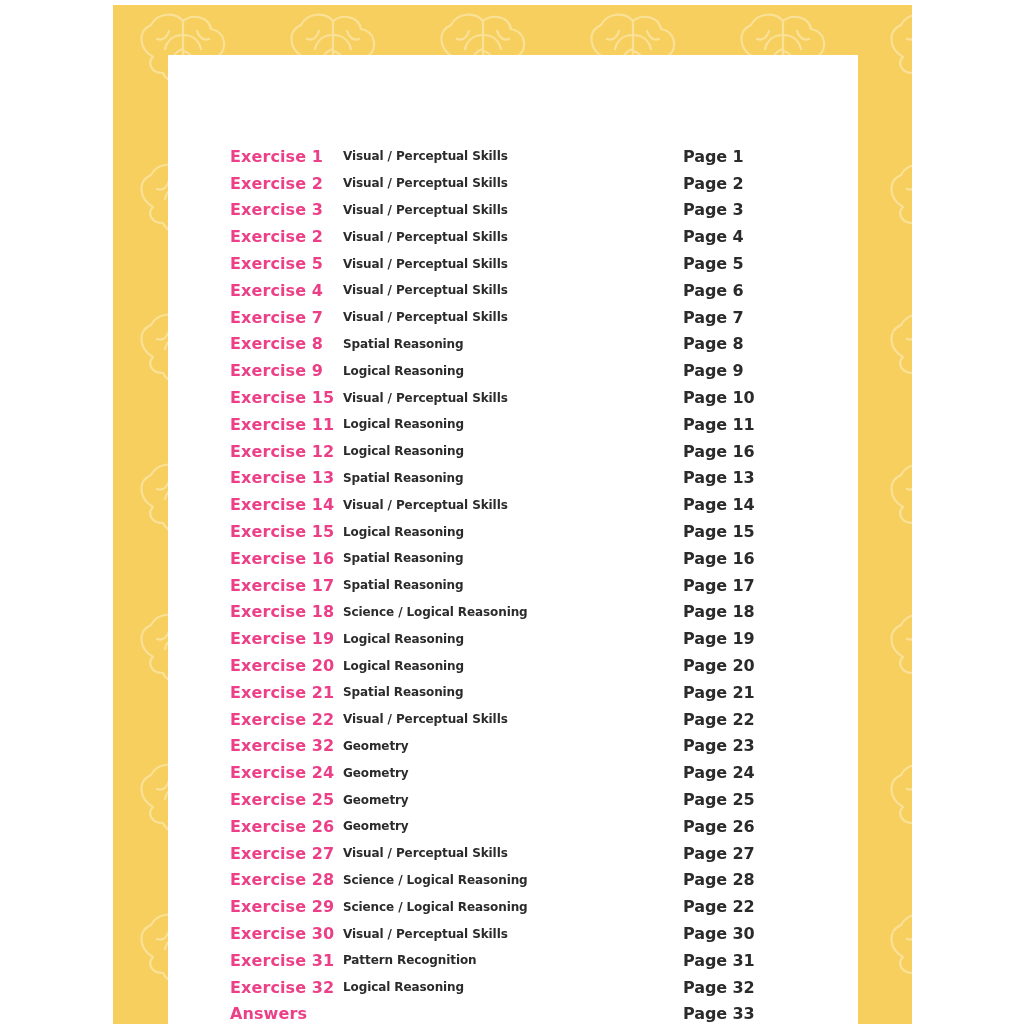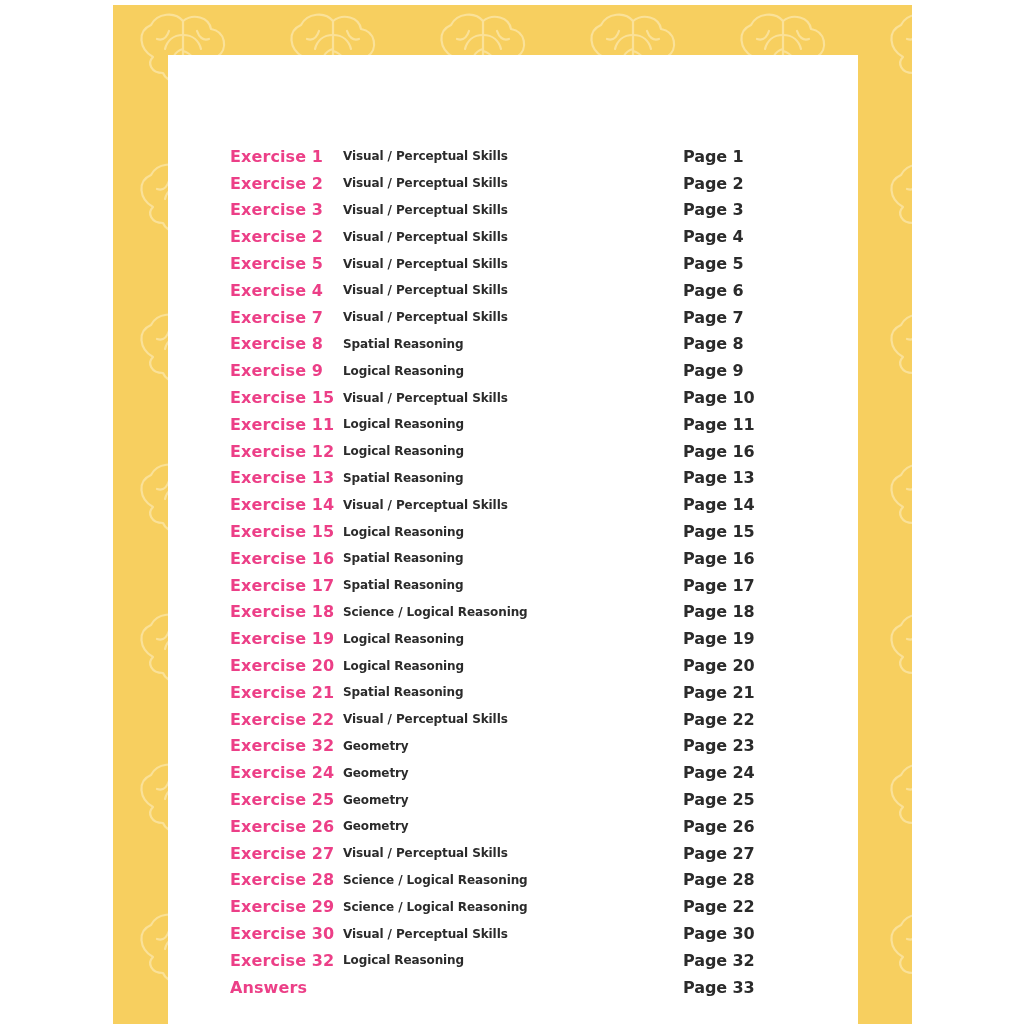--- a/index.html
+++ b/index.html
@@ -304,20 +304,25 @@
           <div class="col-exercise">Exercise 29</div>
           <div class="col-topic">Science / Logical Reasoning</div>
           <div class="col-page">Page 22</div>
         </div>
         <div class="toc-row">
           <div class="col-exercise">Exercise 30</div>
           <div class="col-topic">Visual / Perceptual Skills</div>
           <div class="col-page">Page 30</div>
         </div>
         <div class="toc-row">
+          <div class="col-exercise">Exercise 31</div>
+          <div class="col-topic">Pattern Recognition</div>
+          <div class="col-page">Page 31</div>
+        </div>
+        <div class="toc-row">
           <div class="col-exercise">Exercise 32</div>
           <div class="col-topic">Logical Reasoning</div>
           <div class="col-page">Page 32</div>
         </div>
         <div class="toc-row">
           <div class="col-exercise">Answers</div>
           <div class="col-topic"></div>
           <div class="col-page">Page 33</div>
         </div>
       </div>

